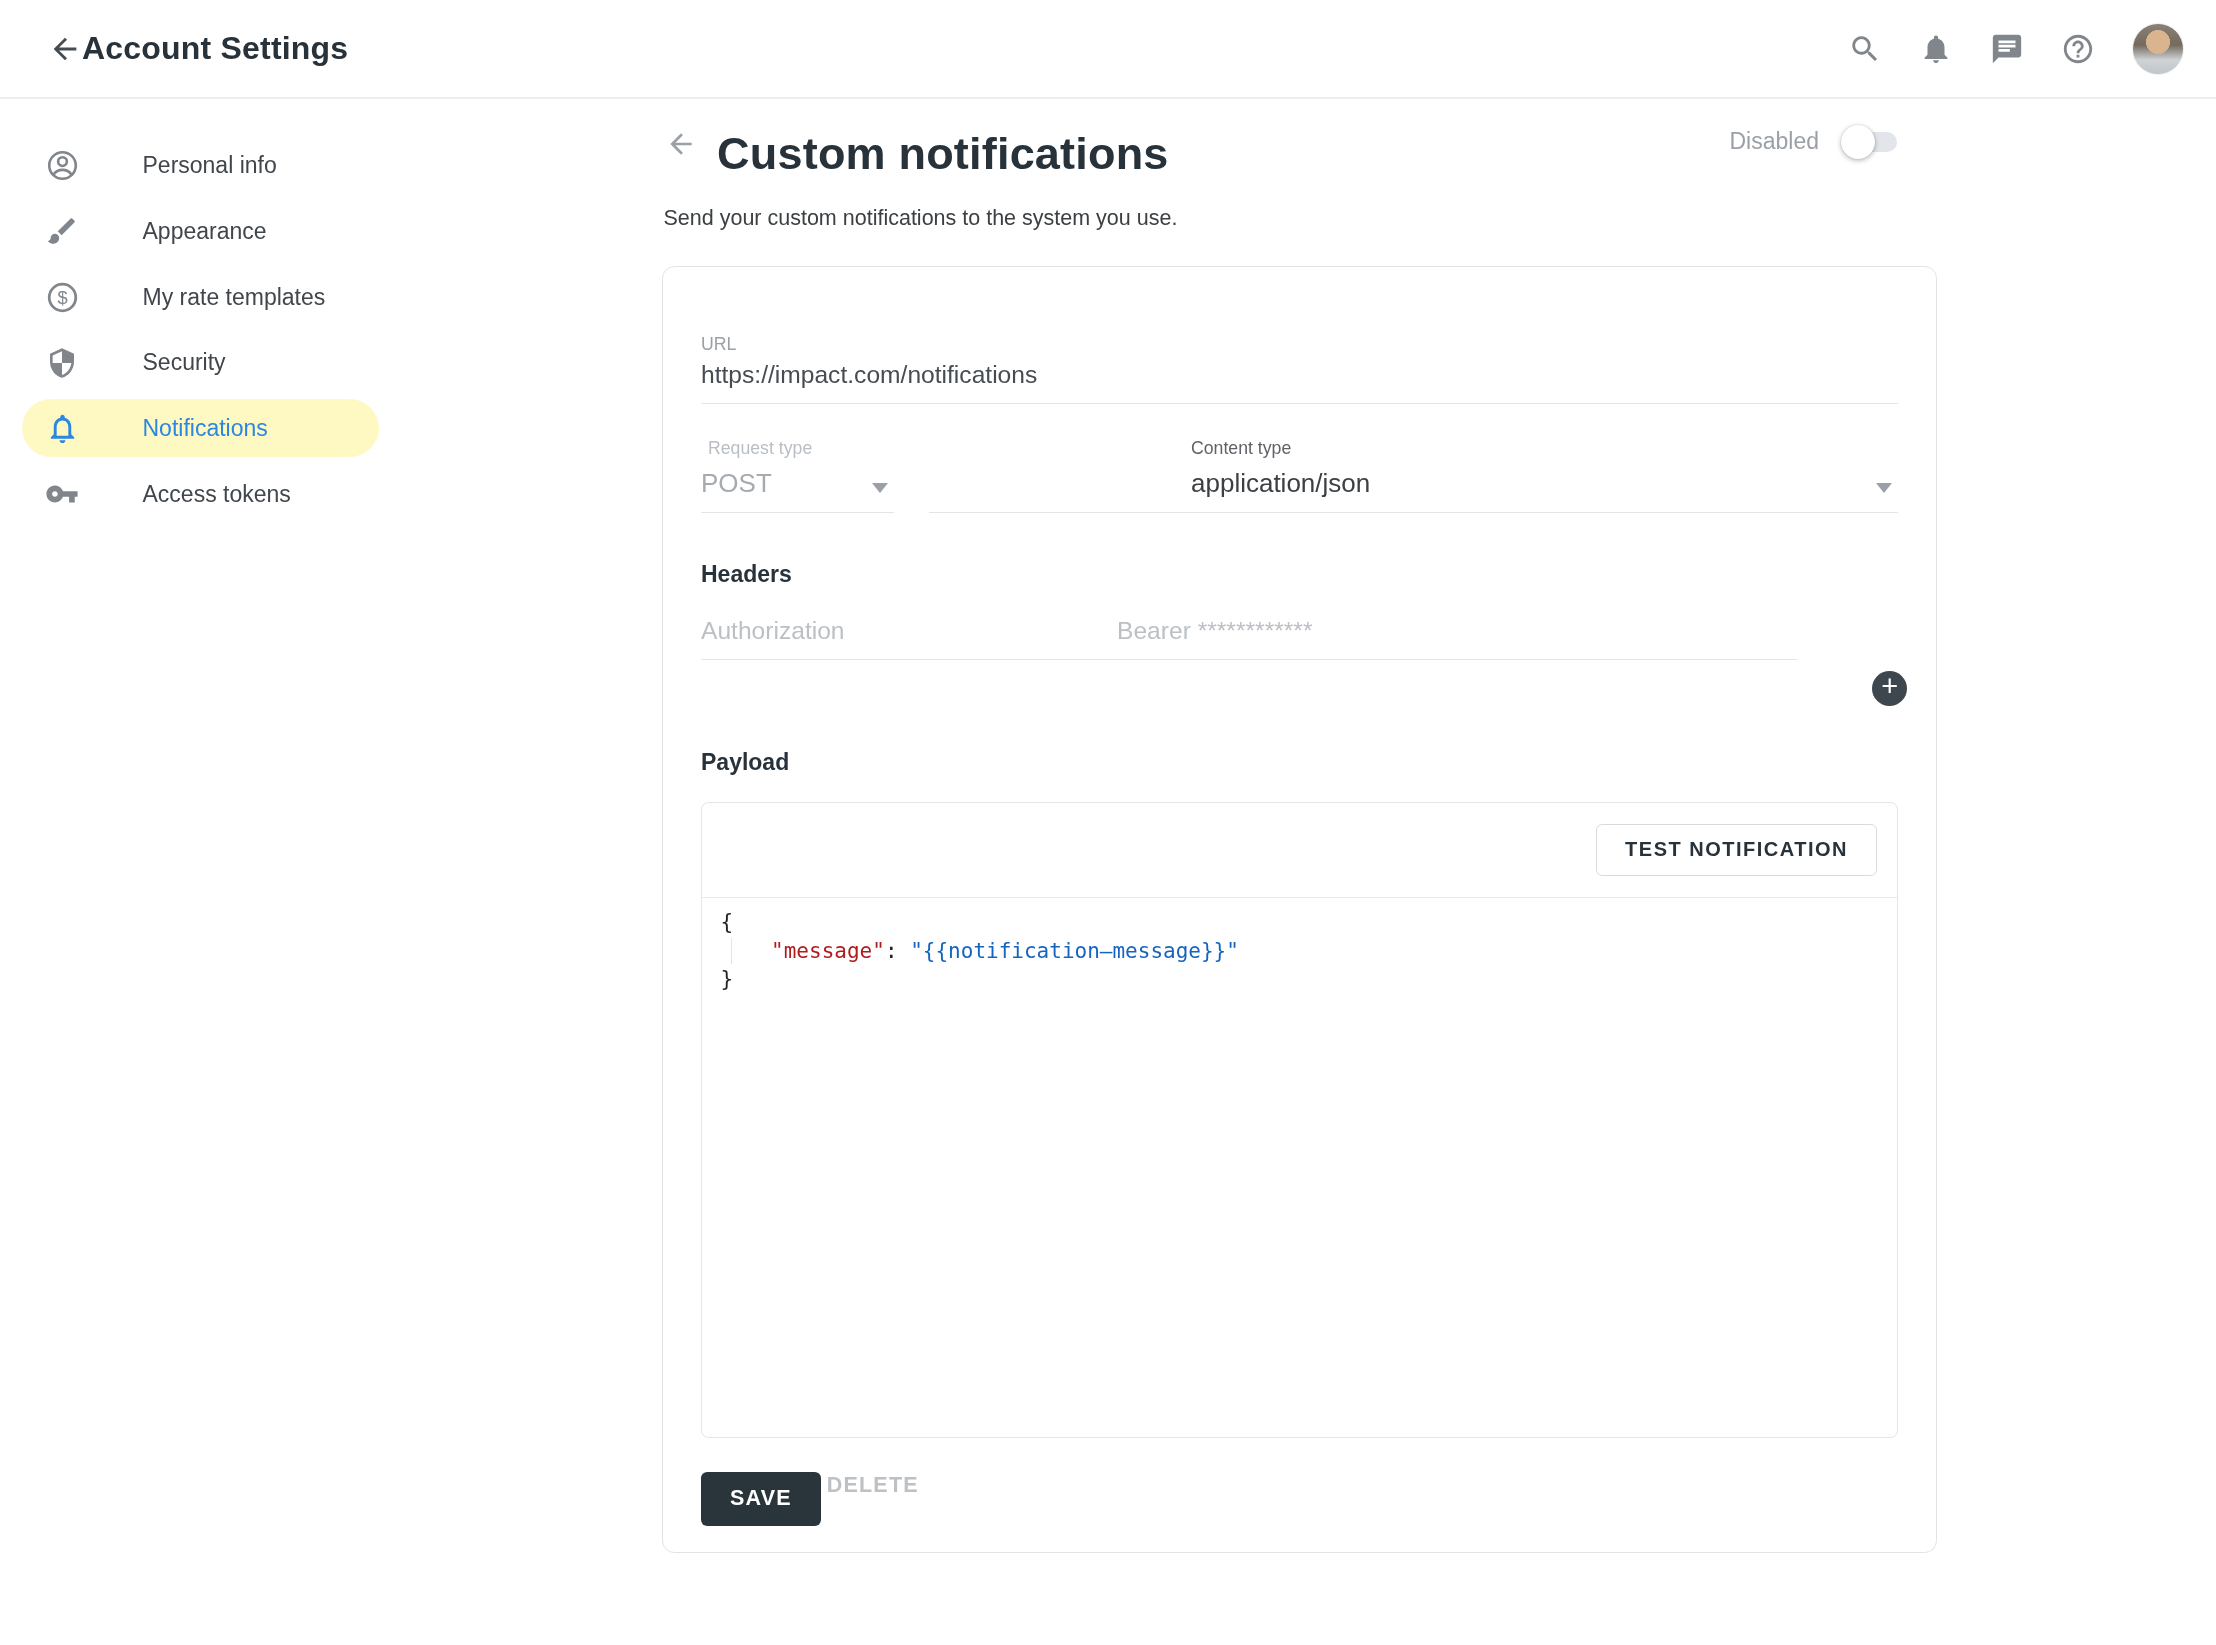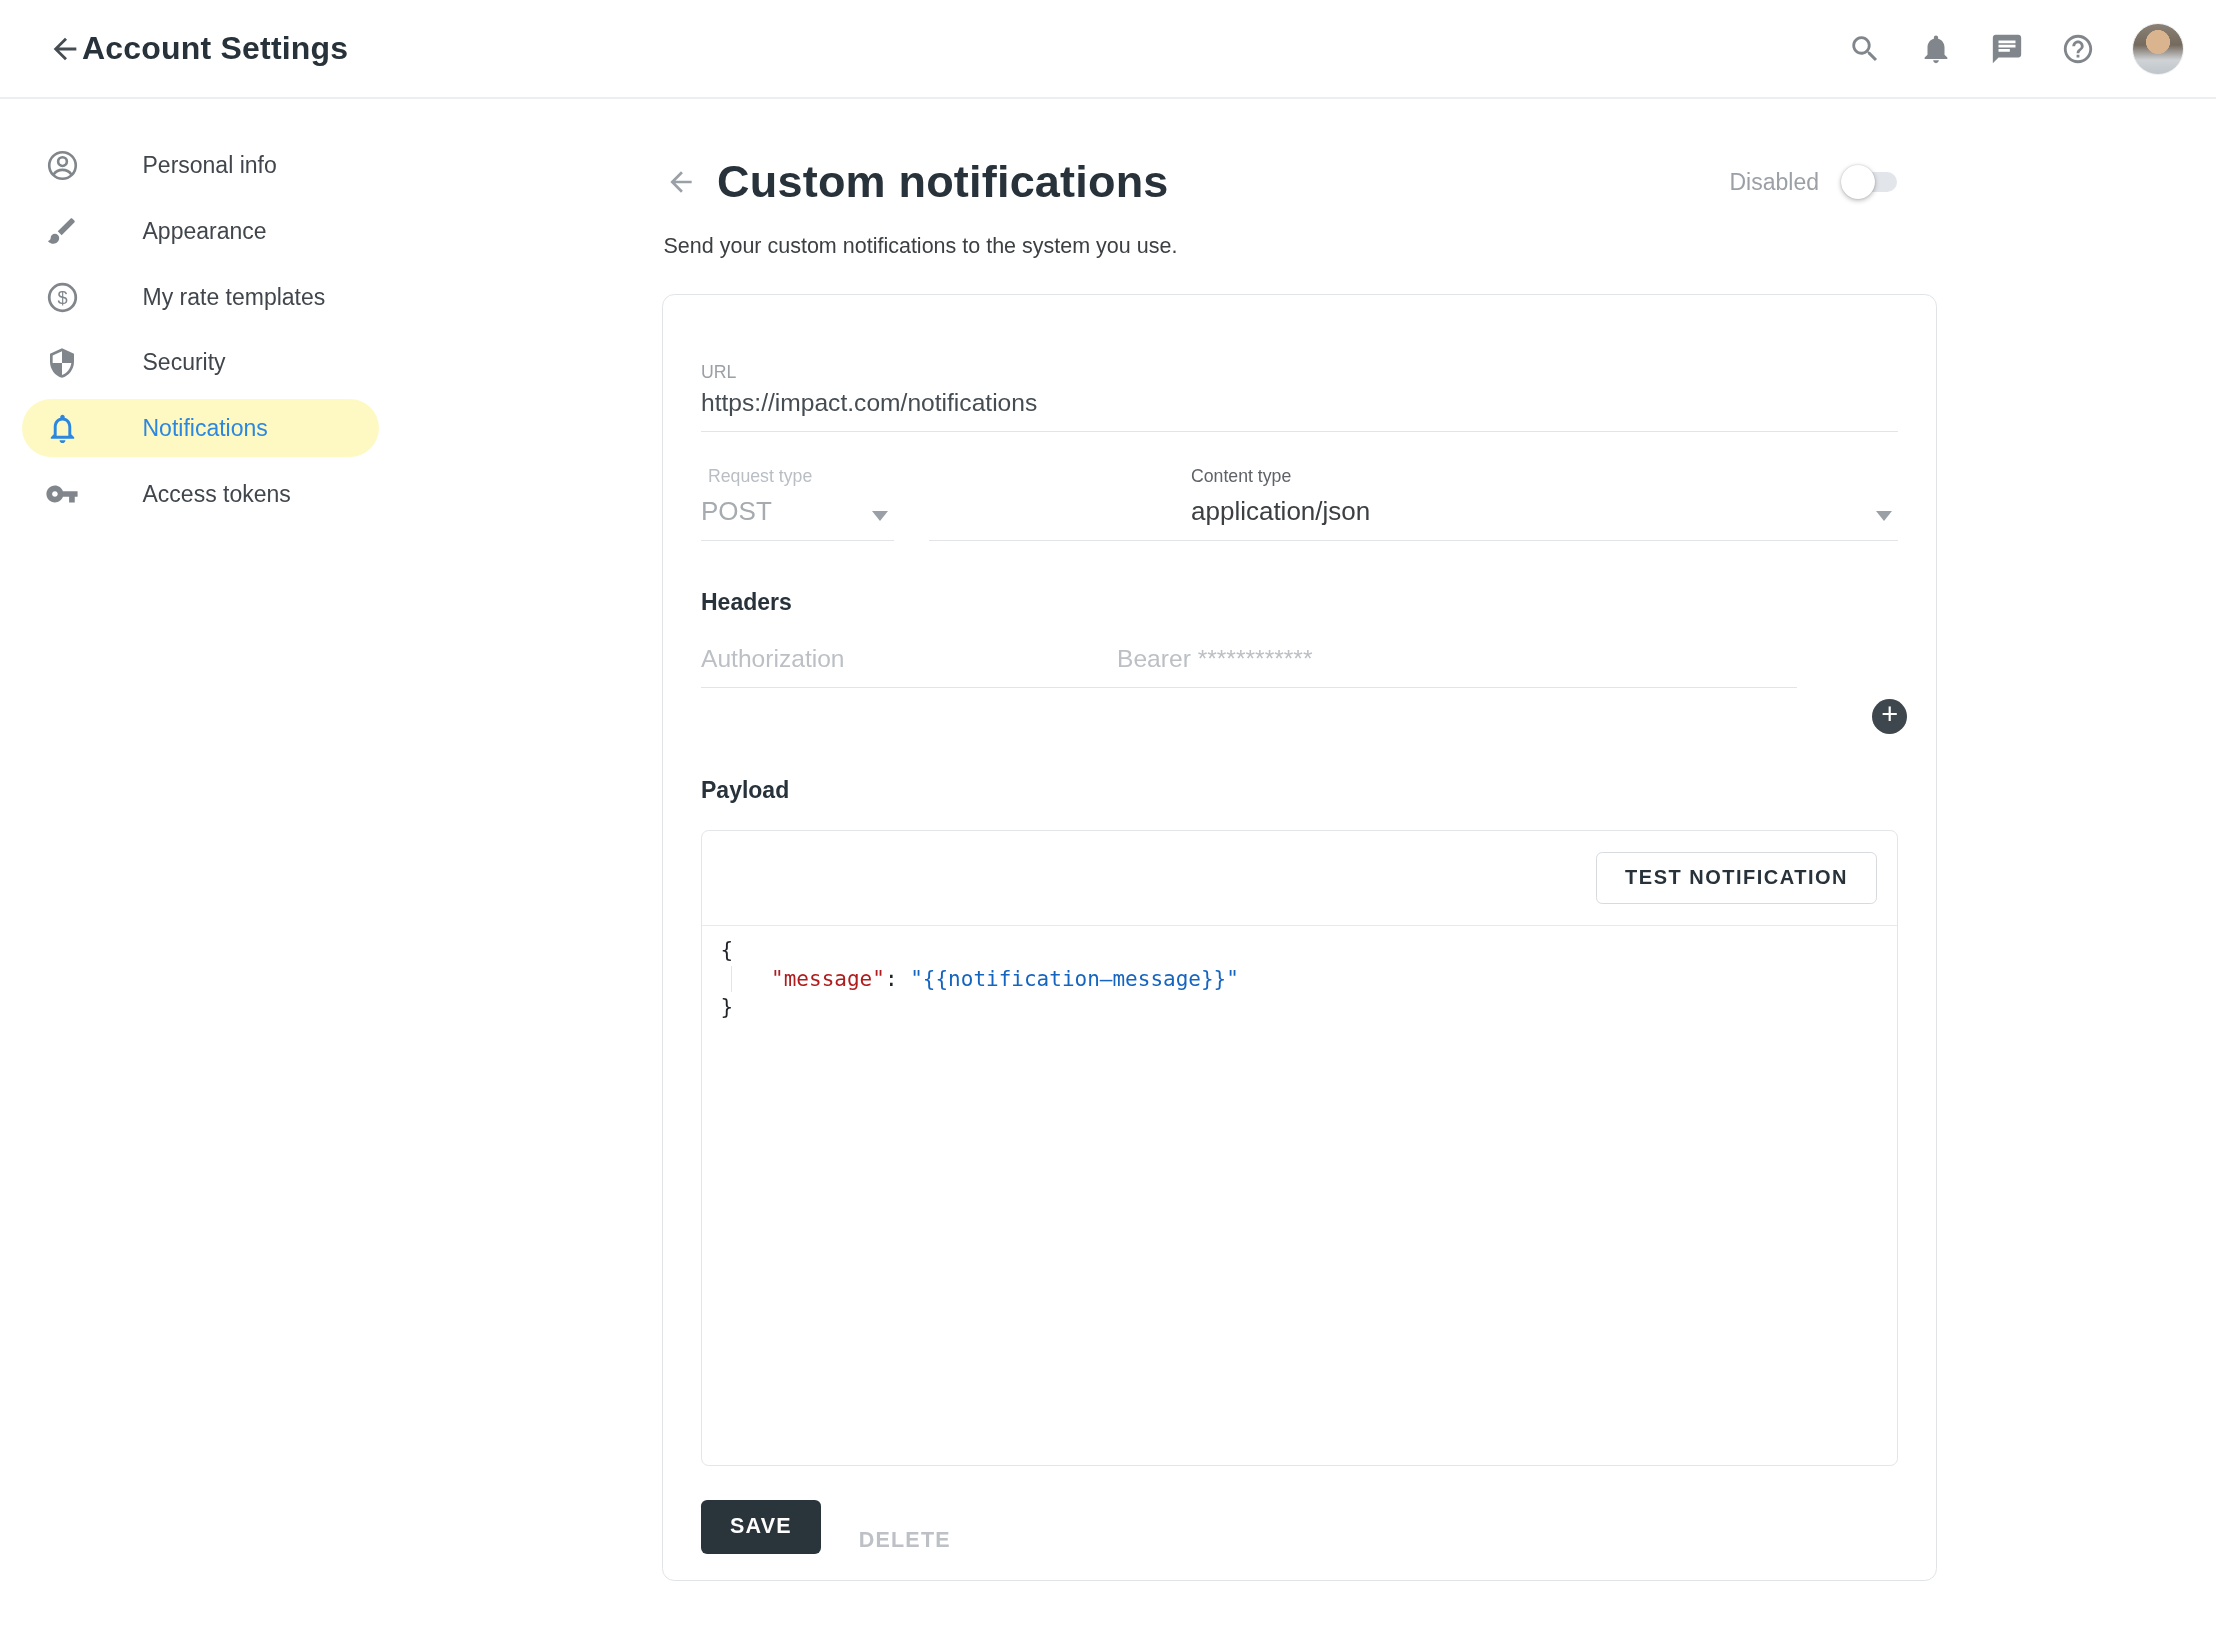--- a/index.html
+++ b/index.html
@@ -47,21 +47,21 @@
     display: flex; align-items: center; padding: 0 23px; gap: 63px;
     cursor: pointer;
   }
   .side-item .side-ic { width: 35px; height: 35px; flex: none; display: flex; align-items: center; justify-content: center; }
   .side-label { font-size: 23px; color: #40464c; }
   .side-item.active { background: #fef9c3; }
   .side-item.active .side-label { color: #2b87e0; font-weight: 500; }
 
   
   .content { flex: 1; padding-left: 262px; padding-right: 279px; }
-  .page-header { display: flex; align-items: center; margin-top: 57px; }
+  .page-header { display: flex; align-items: flex-start; margin-top: 29px; }
   .page-back { margin-left: 3.1px; }
   .page-title { font-size: 45px; font-weight: 700; color: #28323a; margin: 0 0 0 20px; letter-spacing: 0.2px; }
   .toggle-wrap { margin-left: auto; display: flex; align-items: center; gap: 23px; padding-right: 40px; }
   .toggle-label { font-size: 23px; color: #9aa0a6; }
   .switch { position: relative; width: 55px; height: 20px; cursor: pointer; }
   .switch-track { width: 55px; height: 20px; border-radius: 10px; background: #e2e5e9; }
   .switch-knob {
     position: absolute; left: -1.5px; top: -7px;
     width: 34px; height: 34px; border-radius: 50%; background: #ffffff;
     box-shadow: 0 1.5px 5.4px rgba(0,0,0,.28), 0 0 1.5px rgba(0,0,0,.18);
@@ -137,21 +137,21 @@
     white-space: pre; cursor: text;
   }
   .code-line { position: relative; }
   .code-line.guide::before {
     content: ""; position: absolute; left: 10px; top: 1.5px; bottom: 1.5px;
     border-left: 1.5px solid #e2e4e7;
   }
   .tok-key { color: #b01b1d; }
   .tok-value { color: #1565c0; }
 
-  .actions-row { display: flex; align-items: flex-end; gap: 32px; margin-top: 34px; }
+  .actions-row { display: flex; align-items: flex-start; margin-top: 34px; }
   .save-btn {
     height: 54px; padding: 0 29px;
     background: #2a343b; color: #ffffff; border: none; border-radius: 6.2px;
     font-size: 21.5px; font-weight: 700; letter-spacing: 1.2px;
     cursor: pointer; font-family: inherit;
   }
   .delete-btn {
     background: none; border: none;
     font-size: 21.5px; font-weight: 700; letter-spacing: 1.2px; color: #bdc1c6;
     cursor: pointer; font-family: inherit;

